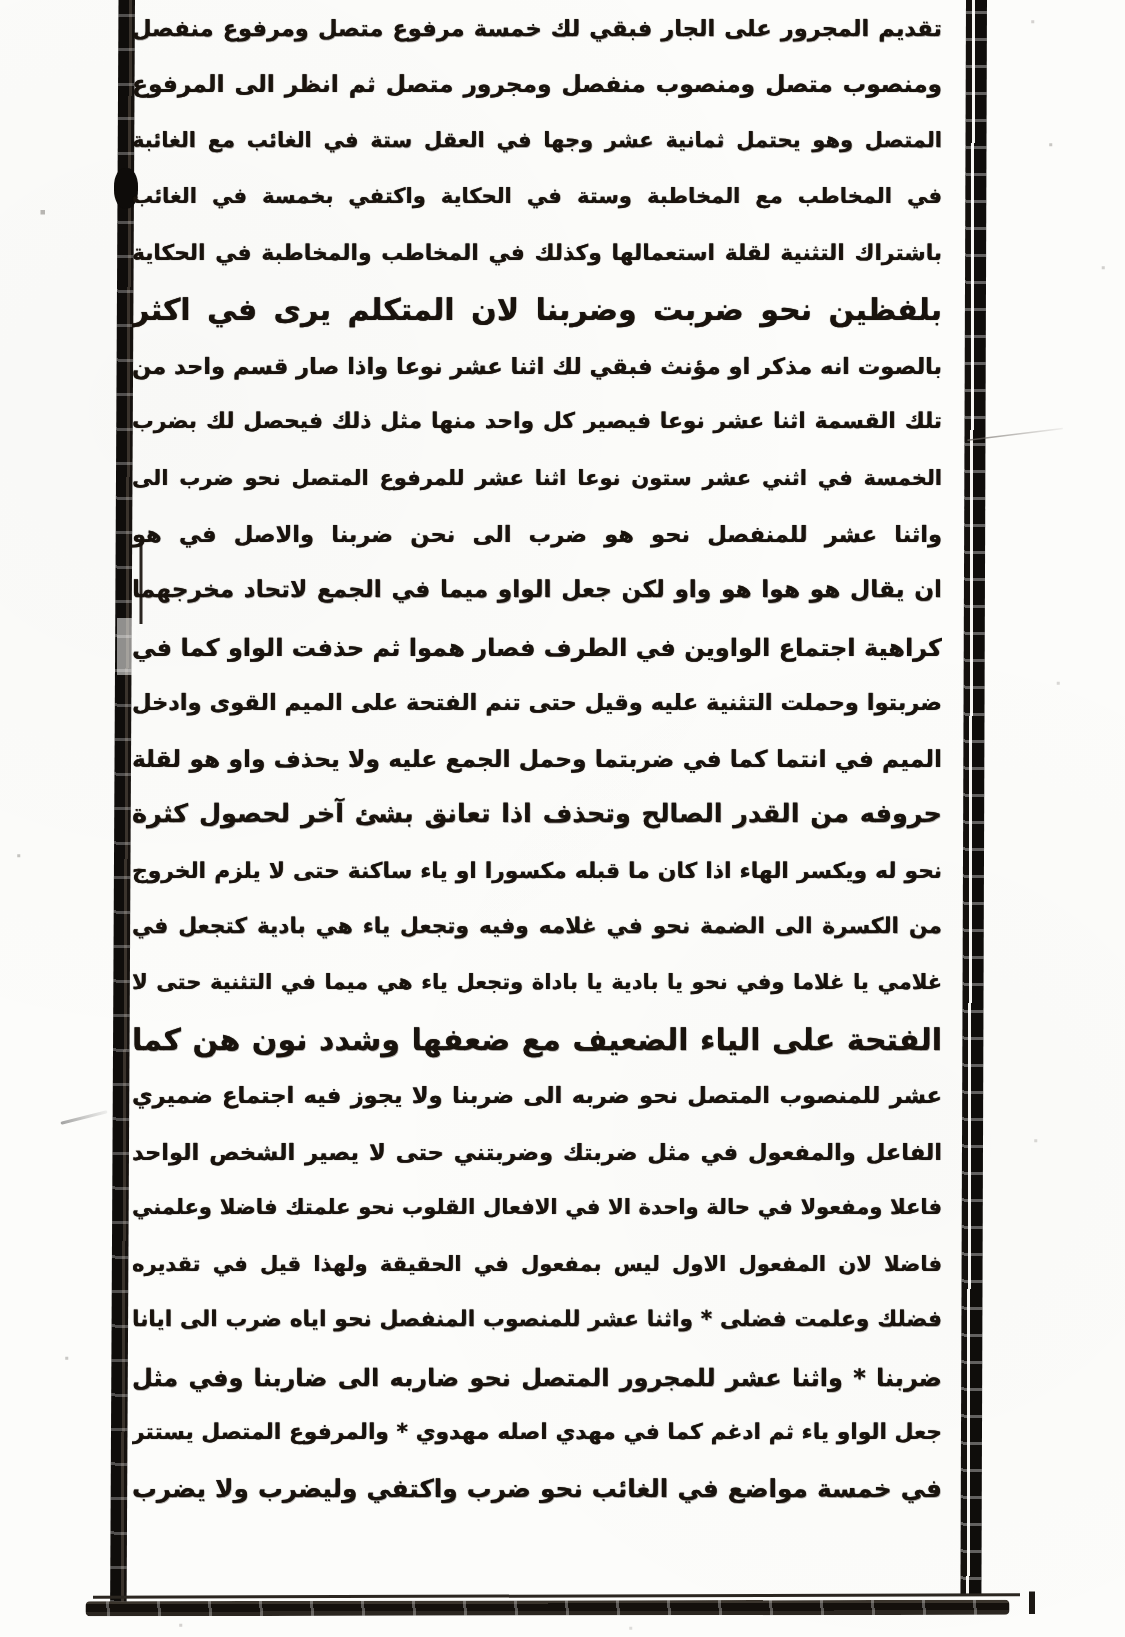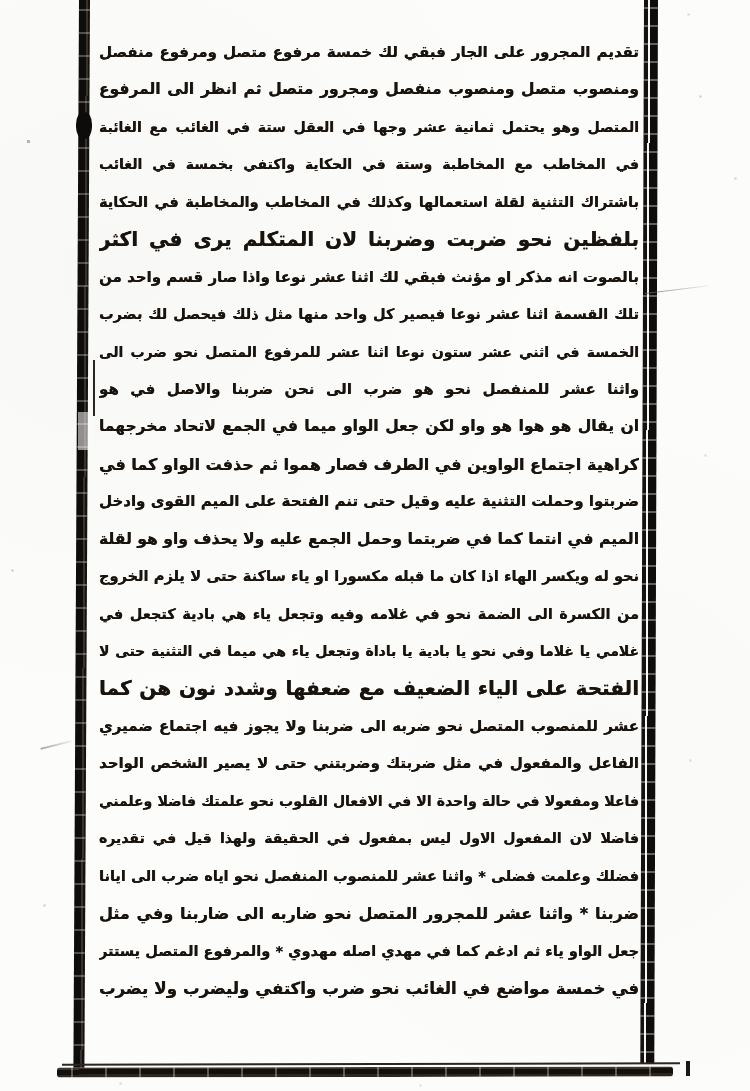--- a/index.html
+++ b/index.html
@@ -96,24 +96,23 @@
       688px 14px 0 0.5px rgba(90,85,80,0.25),
       705px 455px 0 0.5px rgba(90,85,80,0.22),
       690px 760px 0 0.5px rgba(90,85,80,0.22),
       120px 1083px 0 0.5px rgba(90,85,80,0.25),
       420px 1085px 0 0.5px rgba(100,95,90,0.20);
   }
 
   
   .text-block {
     position: absolute;
-    left: 99px; top: 1px; width: 540px;
+    left: 88px; top: 1px; width: 540px;
     direction: rtl;
     color: #19130d;
-    margin-top: 33px;
   }
   .line {
     height: 37.45px;
     line-height: 37.45px;
     overflow: hidden;
     font-weight: 700;
     text-align: justify;
     text-align-last: justify;
     text-justify: inter-word;
     white-space: normal;
@@ -146,20 +145,21 @@
       <div class="line" style="font-size: 14.5px;">باشتراك التثنية لقلة استعمالها وكذلك في المخاطب والمخاطبة في الحكاية</div>
       <div class="line" style="font-size: 20px;">بلفظين نحو ضربت وضربنا لان المتكلم يرى في اكثر الاحوال او يعلم</div>
       <div class="line" style="font-size: 15px;">بالصوت انه مذكر او مؤنث فبقي لك اثنا عشر نوعا واذا صار قسم واحد من</div>
       <div class="line" style="font-size: 14.5px;">تلك القسمة اثنا عشر نوعا فيصير كل واحد منها مثل ذلك فيحصل لك بضرب</div>
       <div class="line" style="font-size: 14px;">الخمسة في اثني عشر ستون نوعا اثنا عشر للمرفوع المتصل نحو ضرب الى ضربنا</div>
       <div class="line" style="font-size: 15px;">واثنا عشر للمنفصل نحو هو ضرب الى نحن ضربنا والاصل في هو</div>
       <div class="line" style="font-size: 15.5px;">ان يقال هو هوا هو واو لكن جعل الواو ميما في الجمع لاتحاد مخرجهما</div>
       <div class="line" style="font-size: 16px;">كراهية اجتماع الواوين في الطرف فصار هموا ثم حذفت الواو كما في</div>
       <div class="line" style="font-size: 15px;">ضربتوا وحملت التثنية عليه وقيل حتى تنم الفتحة على الميم القوى وادخل</div>
       <div class="line" style="font-size: 15.5px;">الميم في انتما كما في ضربتما وحمل الجمع عليه ولا يحذف واو هو لقلة</div>
+      <div class="line" style="font-size: 17px;">حروفه من القدر الصالح وتحذف اذا تعانق بشئ آخر لحصول كثرة</div>
       <div class="line" style="font-size: 14.5px;">نحو له ويكسر الهاء اذا كان ما قبله مكسورا او ياء ساكنة حتى لا يلزم الخروج</div>
       <div class="line" style="font-size: 14.5px;">من الكسرة الى الضمة نحو في غلامه وفيه وتجعل ياء هي بادية كتجعل في ياء</div>
       <div class="line" style="font-size: 14px;">غلامي يا غلاما وفي نحو يا بادية يا باداة وتجعل ياء هي ميما في التثنية حتى لا يقع</div>
       <div class="line" style="font-size: 20px;">الفتحة على الياء الضعيف مع ضعفها وشدد نون هن كما في ضربتن * واثنا</div>
       <div class="line" style="font-size: 15px;">عشر للمنصوب المتصل نحو ضربه الى ضربنا ولا يجوز فيه اجتماع ضميري</div>
       <div class="line" style="font-size: 15px;">الفاعل والمفعول في مثل ضربتك وضربتني حتى لا يصير الشخص الواحد</div>
       <div class="line" style="font-size: 14px;">فاعلا ومفعولا في حالة واحدة الا في الافعال القلوب نحو علمتك فاضلا وعلمني</div>
       <div class="line" style="font-size: 14px;">فاضلا لان المفعول الاول ليس بمفعول في الحقيقة ولهذا قيل في تقديره علمت</div>
       <div class="line" style="font-size: 14.5px;">فضلك وعلمت فضلى * واثنا عشر للمنصوب المنفصل نحو اياه ضرب الى ايانا</div>
       <div class="line" style="font-size: 16px;">ضربنا * واثنا عشر للمجرور المتصل نحو ضاربه الى ضاربنا وفي مثل ضاربوي</div>

